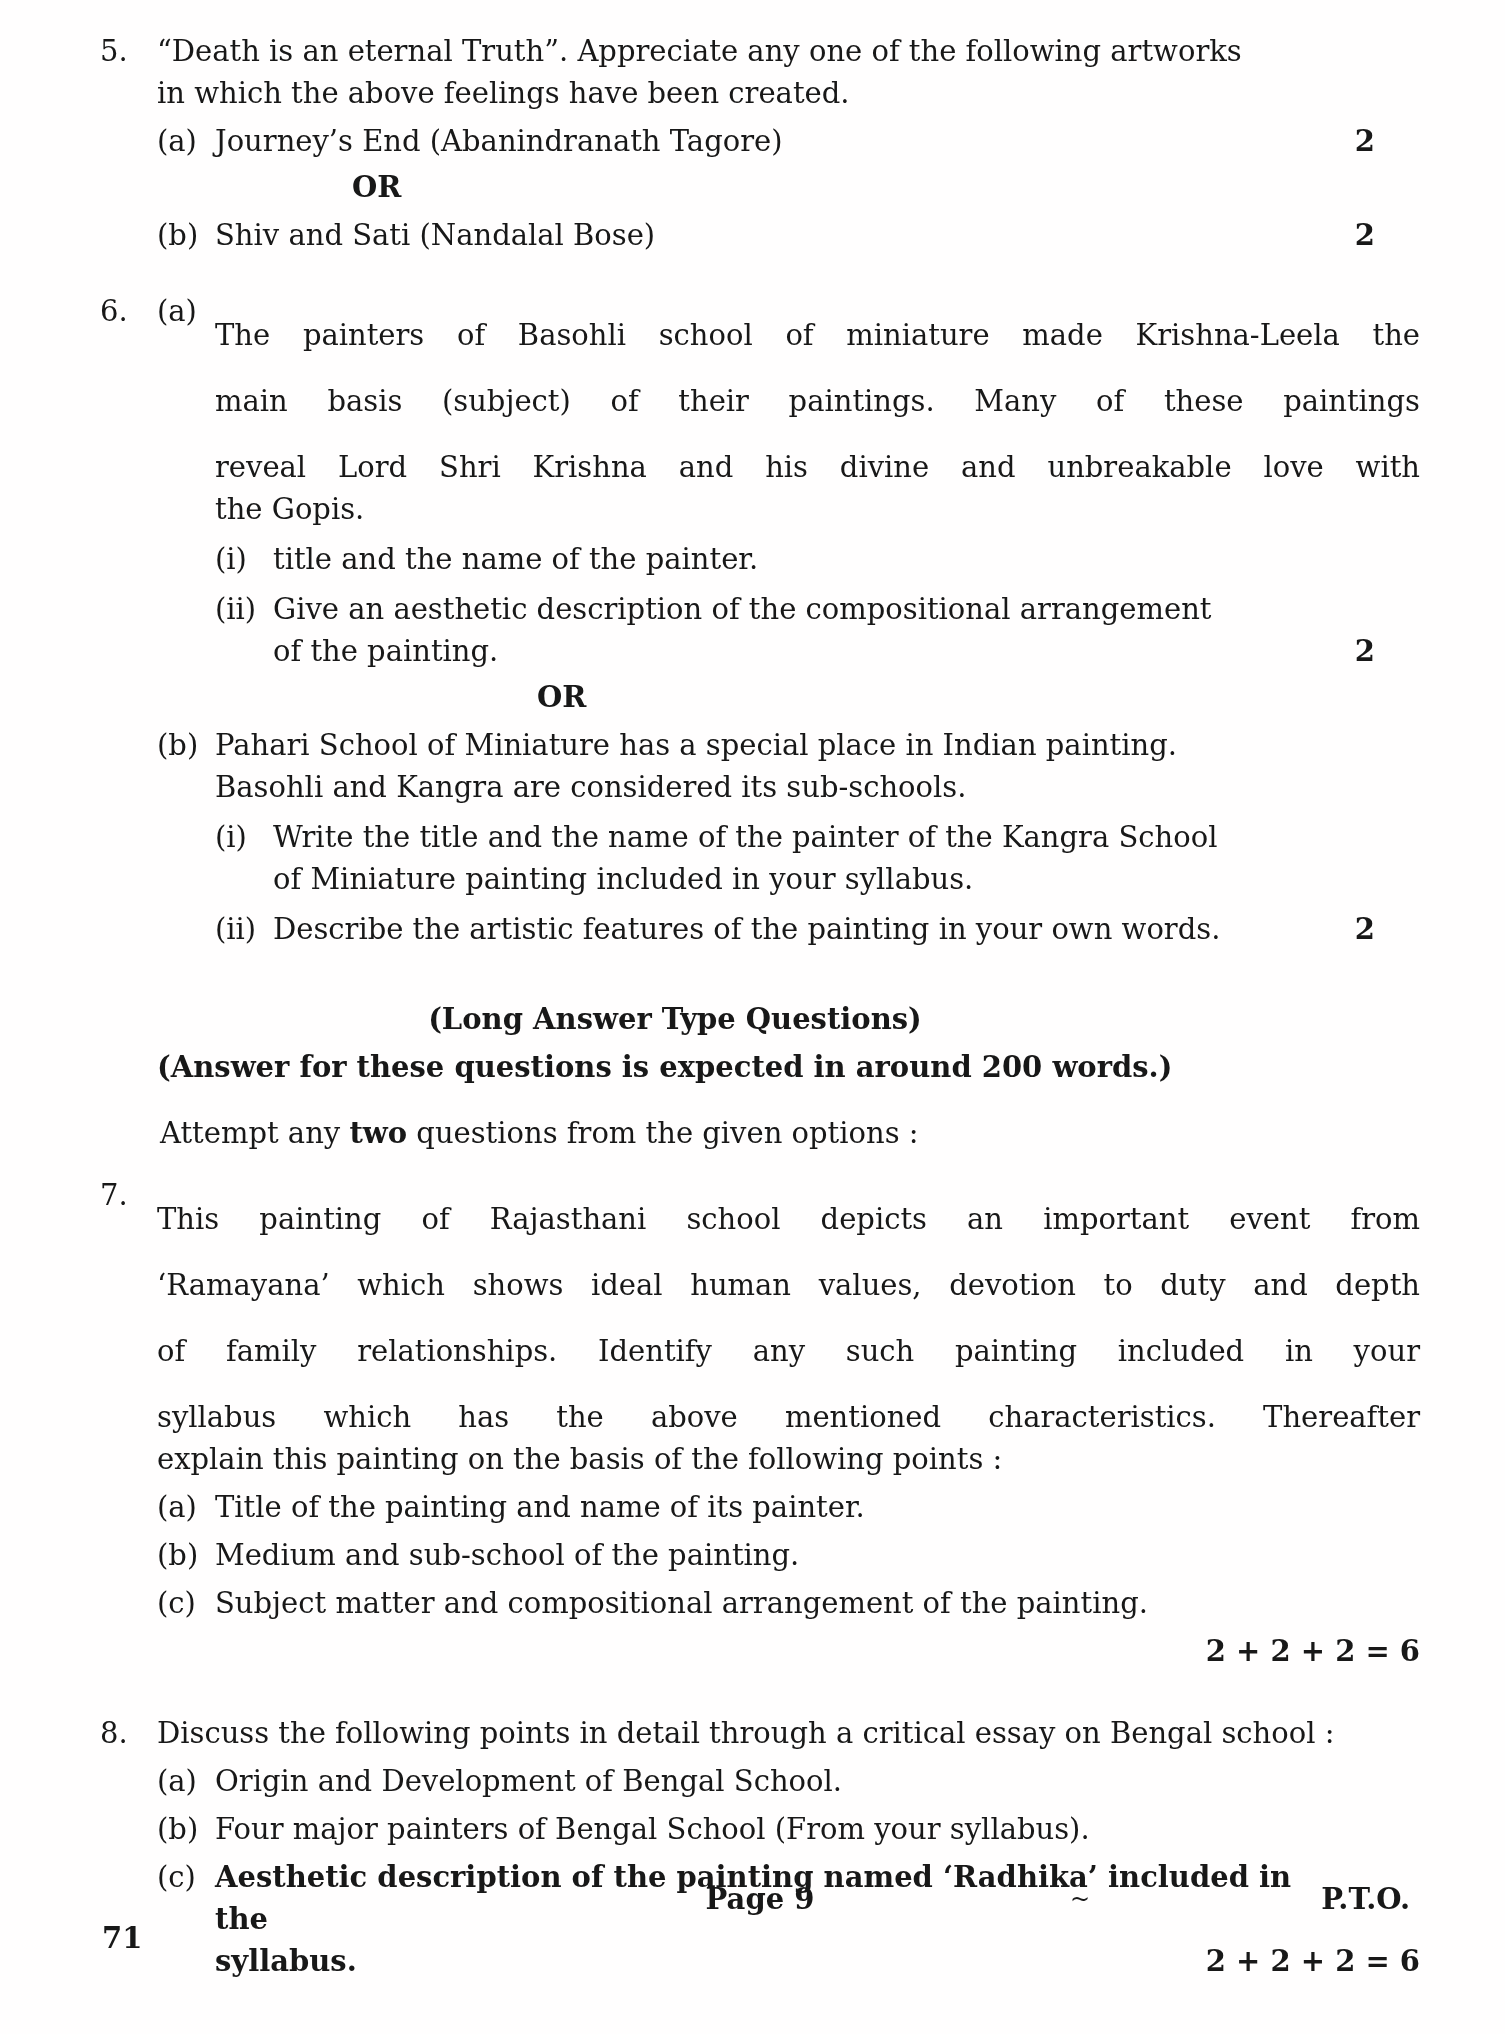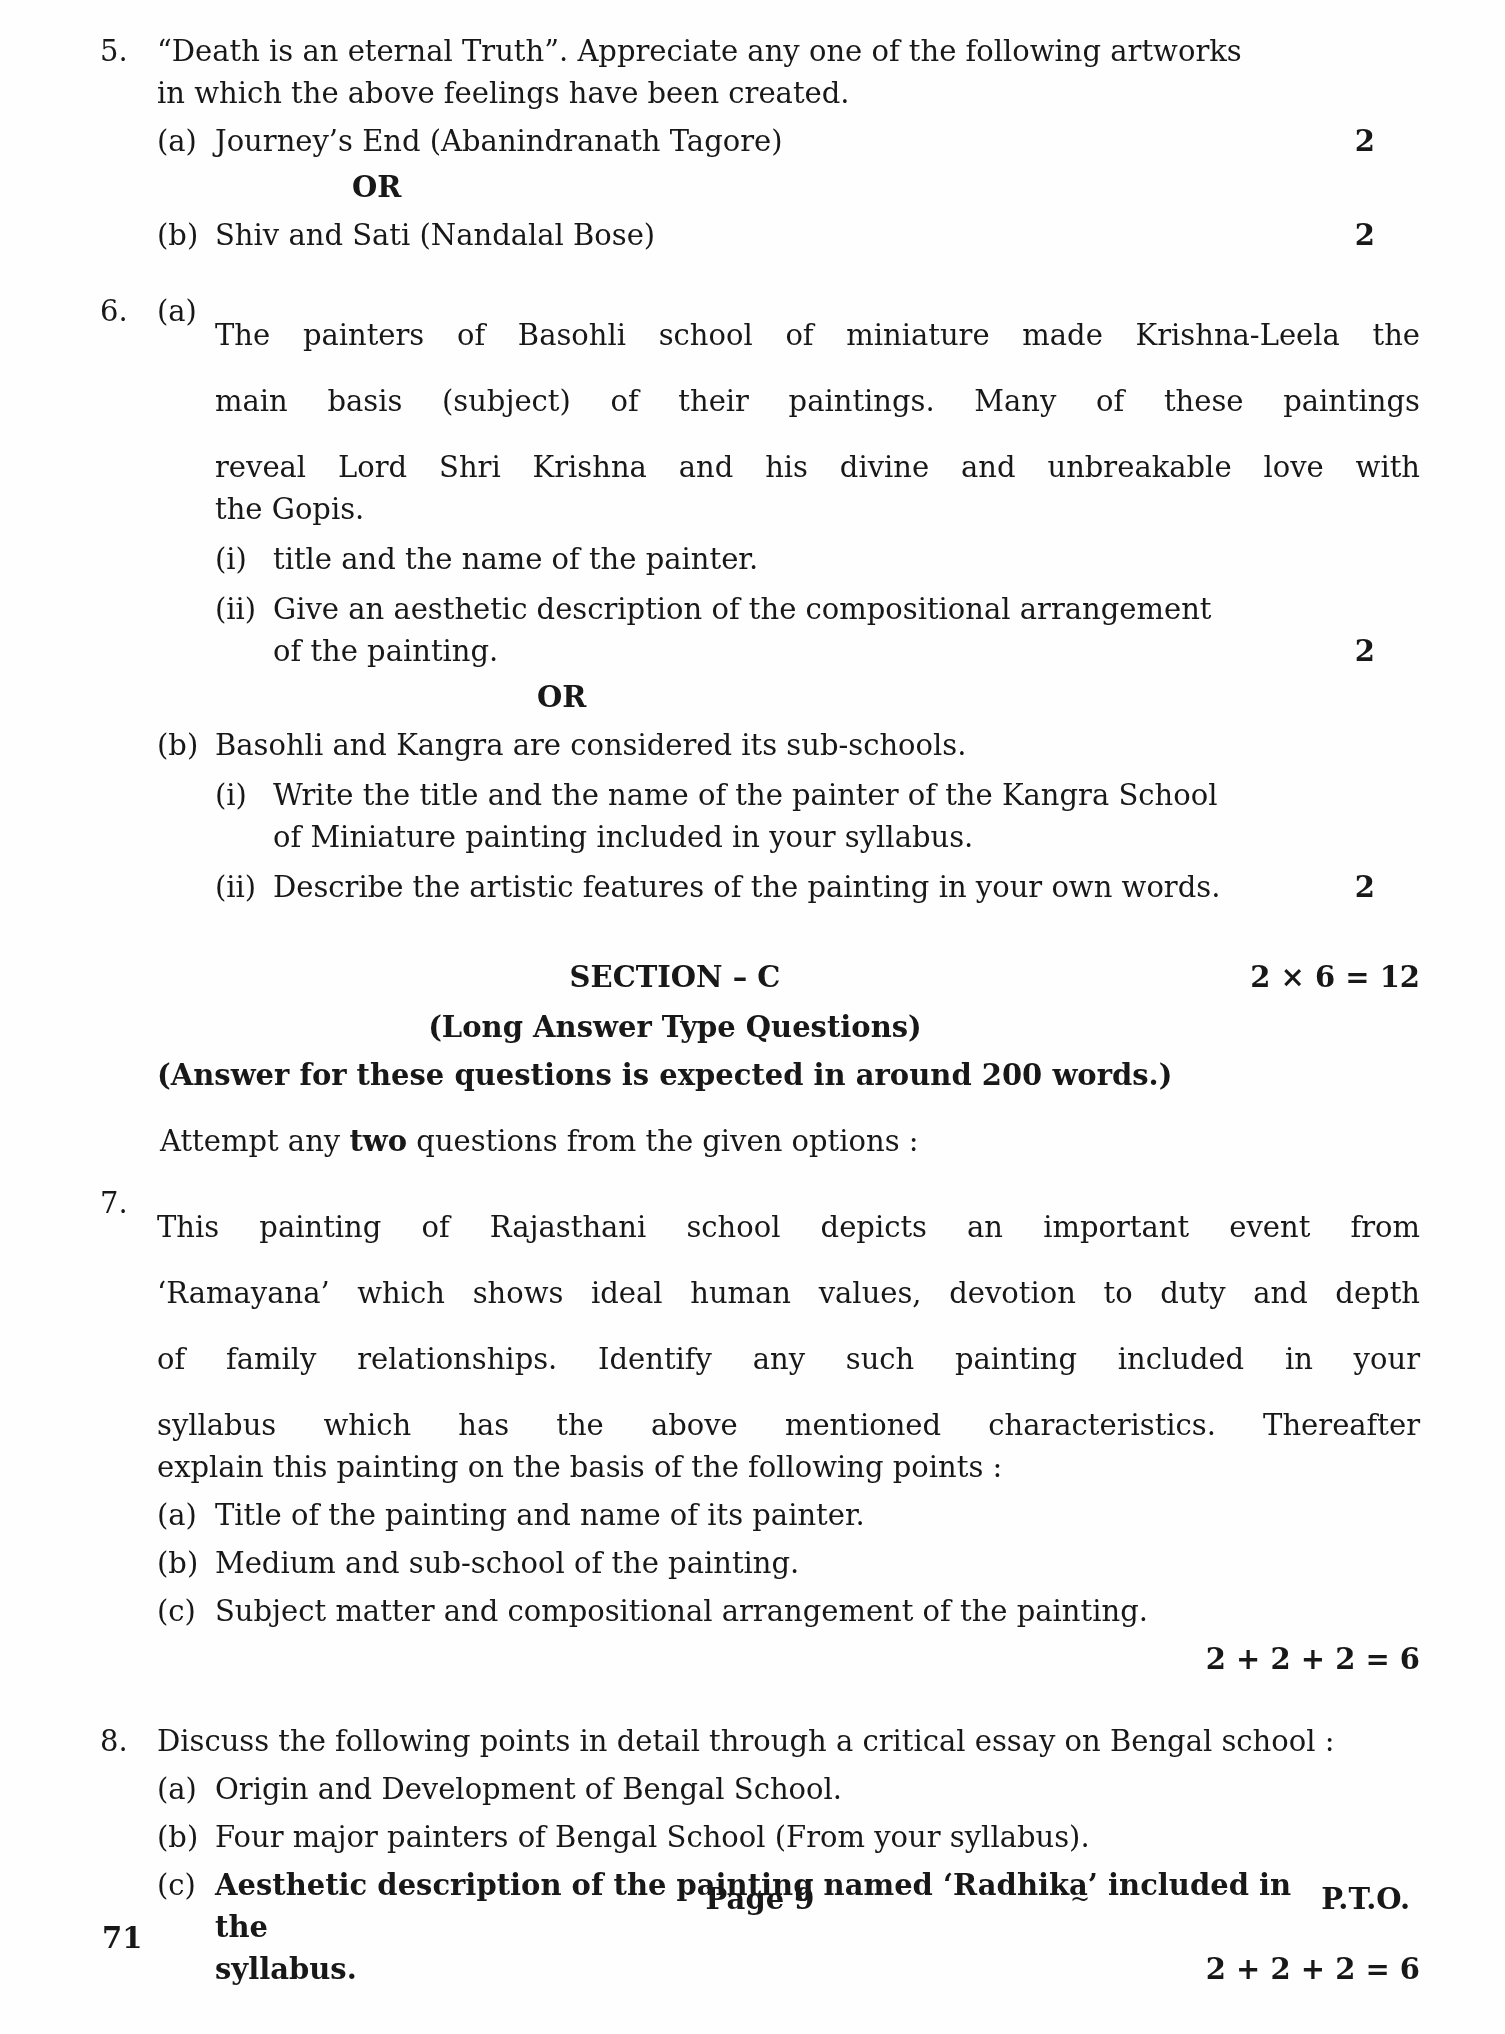--- a/index.html
+++ b/index.html
@@ -127,44 +127,41 @@
             </div>
           </div>
         </div>
 
         <div class="or or-q6">OR</div>
 
         <div class="sub">
           <div class="slabel">(b)</div>
           <div class="stext">
             <div class="lines">
+              <div>Pahari School of Miniature has a special place in Indian painting.</div>
               <div>Basohli and Kangra are considered its sub-schools.</div>
             </div>
             <div class="sub2">
               <div class="s2label">(i)</div>
               <div class="s2text lines">
                 <div>Write the title and the name of the painter of the Kangra School</div>
                 <div>of Miniature painting included in your syllabus.</div>
               </div>
             </div>
             <div class="sub2">
               <div class="s2label">(ii)</div>
               <div class="s2text">Describe the artistic features of the painting in your own words.</div>
               <div class="mark-abs">2</div>
             </div>
           </div>
         </div>
 
       </div>
     </div>
 
-    <div class="sec-row">
-      <div class="sec-title">SECTION – C</div>
-      <div class="sec-marks">2 × 6 = 12</div>
-    </div>
     <div class="sec-sub">(Long Answer Type Questions)</div>
     <div class="sec-note">(Answer for these questions is expected in around 200 words.)</div>
 
     <div class="attempt"><span>Attempt any </span><b>two</b><span> questions from the given options :</span></div>
 
     <div class="q q7">
       <div class="qnum">7.</div>
       <div class="qbody">
         <div class="lines just">
           <div>This painting of Rajasthani school depicts an important event from</div>

